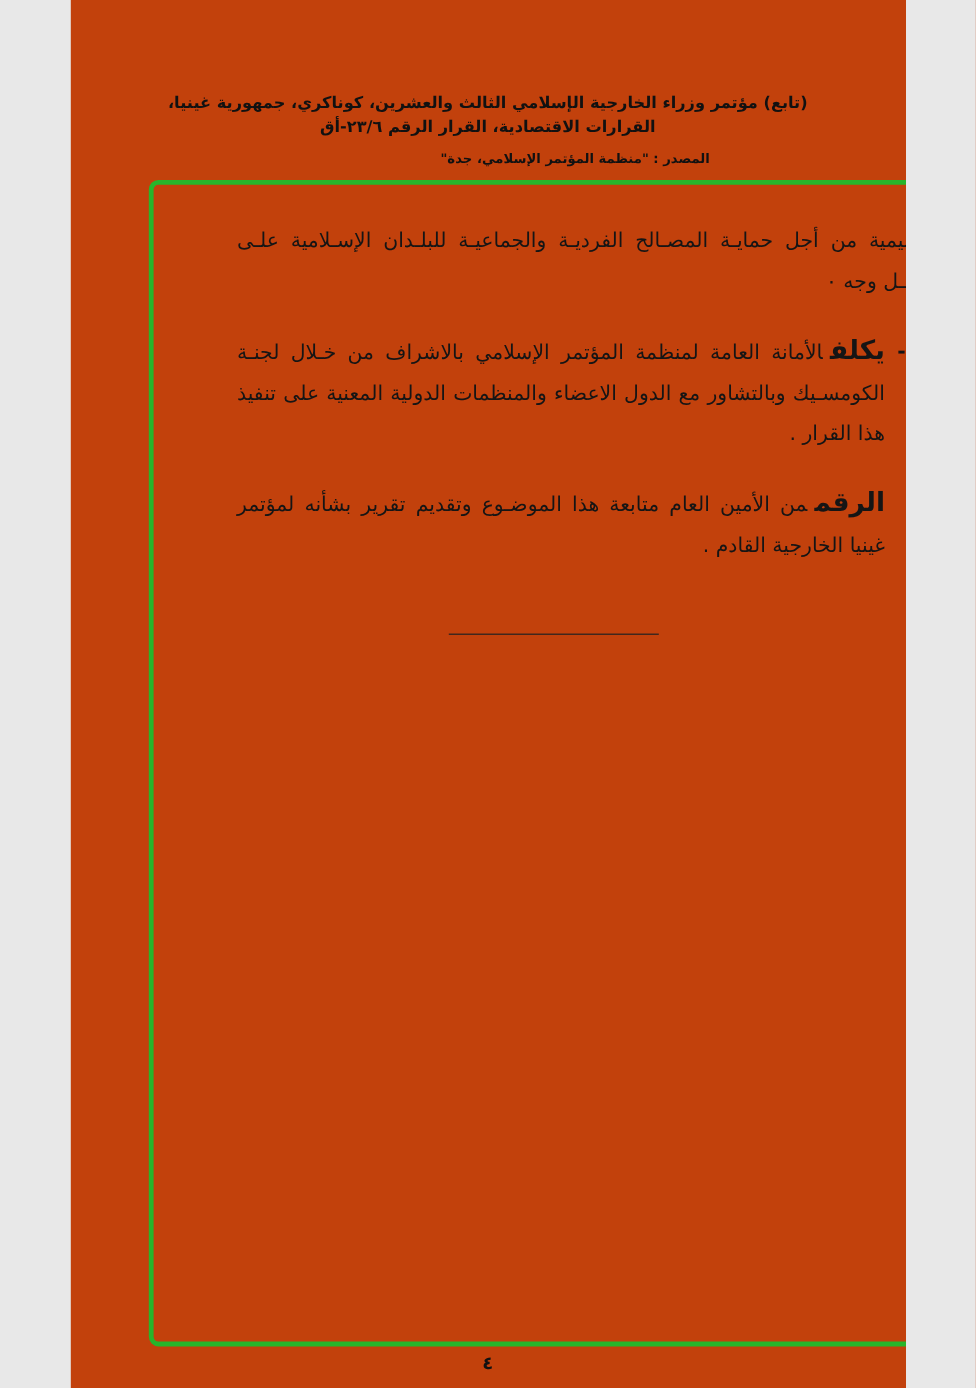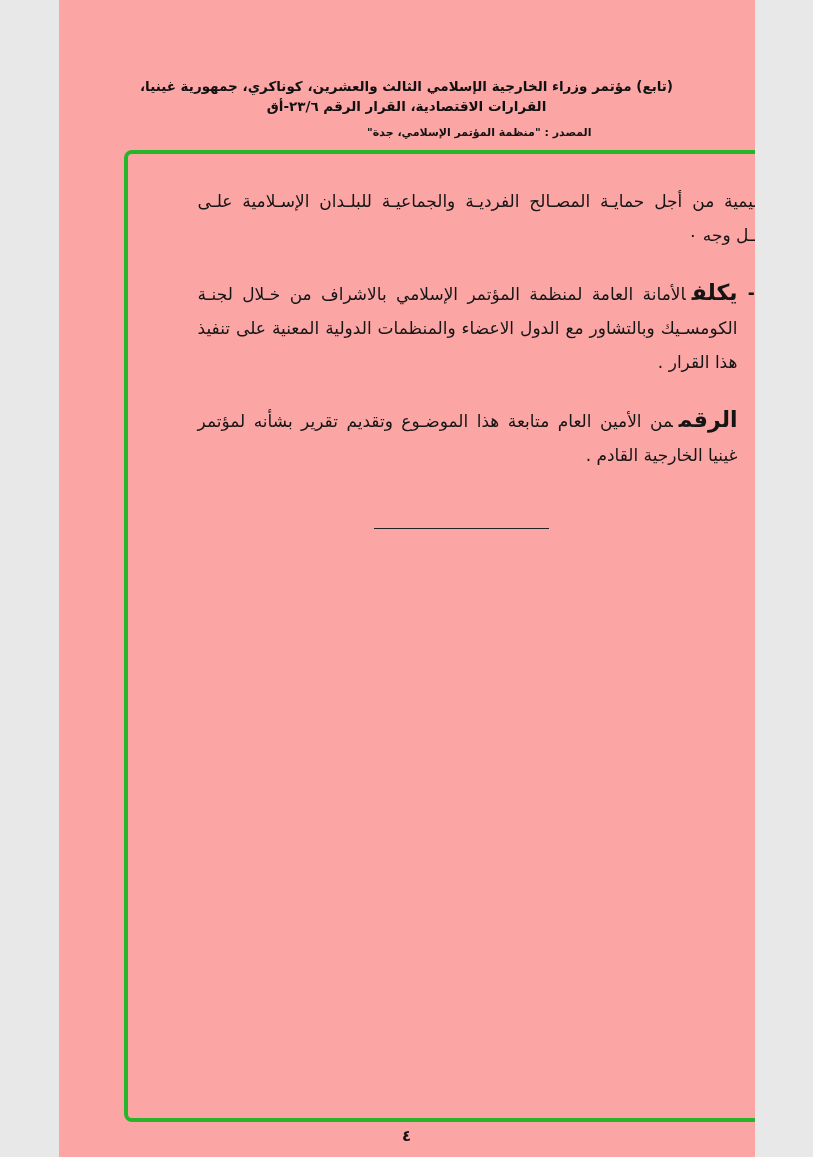--- a/index.html
+++ b/index.html
@@ -4,21 +4,21 @@
 <style>
   * { margin: 0; padding: 0; box-sizing: border-box; }
   html, body { background: #e8e8e8; }
   body { font-family: "DejaVu Sans", "Liberation Sans", sans-serif; }
 
   .page {
     position: relative;
     width: 696px;
     height: 1157px;
     margin: 0 auto;
-    background: #fca5a5;
+    background: #c2410c;
     color: #111111;
     overflow: hidden;
   }
 
   
   .doc-header {
     position: absolute;
     top: 76px;
     left: 65px;
     right: 65px;

